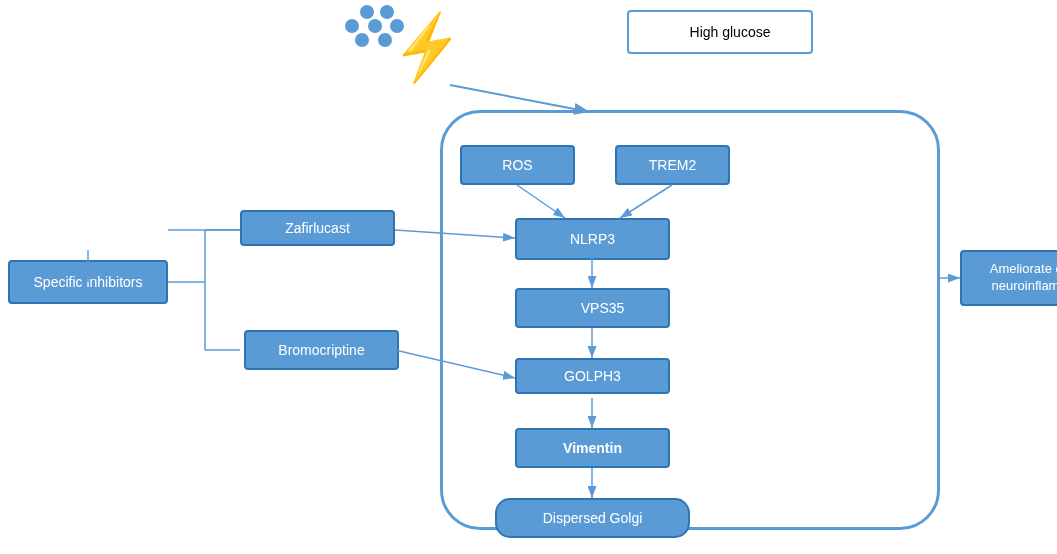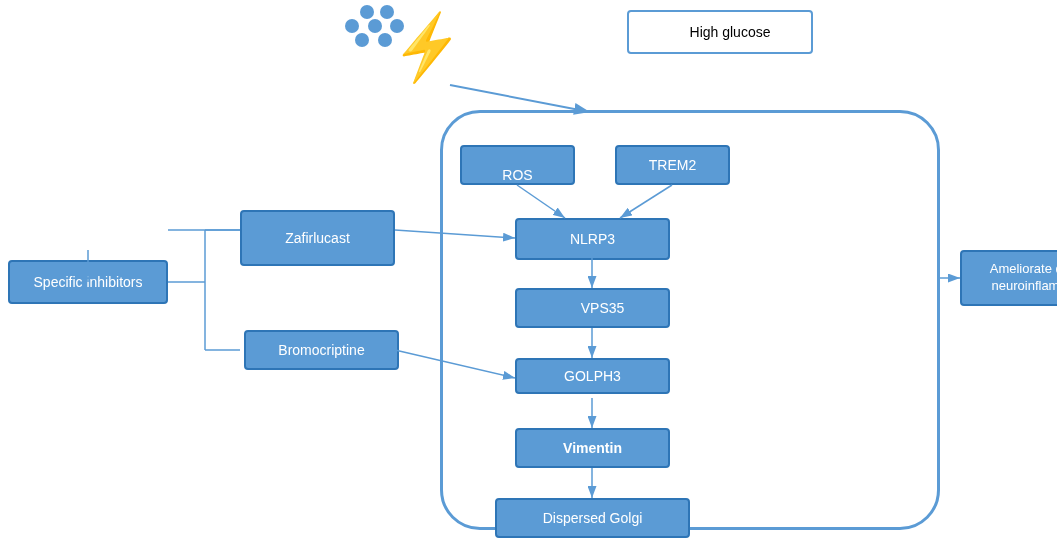--- a/index.html
+++ b/index.html
@@ -70,21 +70,21 @@
       left: 8px;
       width: 160px;
       height: 44px;
     }
 
     
     #zafirlucast {
       top: 210px;
       left: 240px;
       width: 155px;
-      height: 56px;
+      height: 36px;
     }
 
     
     #bromocriptine {
       top: 330px;
       left: 244px;
       width: 155px;
       height: 40px;
     }
 
@@ -99,21 +99,20 @@
       border-radius: 40px;
       background: transparent;
     }
 
     
     #ros-box {
       top: 145px;
       left: 460px;
       width: 115px;
       height: 40px;
-      align-items: flex-end;
     }
 
     
     #trem2-box {
       top: 145px;
       left: 615px;
       width: 115px;
       height: 40px;
     }
 
@@ -150,20 +149,21 @@
       height: 40px;
       font-weight: bold;
     }
 
     
     #dispersed-golgi-box {
       top: 498px;
       left: 495px;
       width: 195px;
       height: 40px;
+      border-radius: 15px;
     }
 
     
     #ameliorate-box {
       top: 250px;
       left: 960px;
       width: 170px;
       height: 56px;
       font-size: 13px;
       line-height: 1.3;

